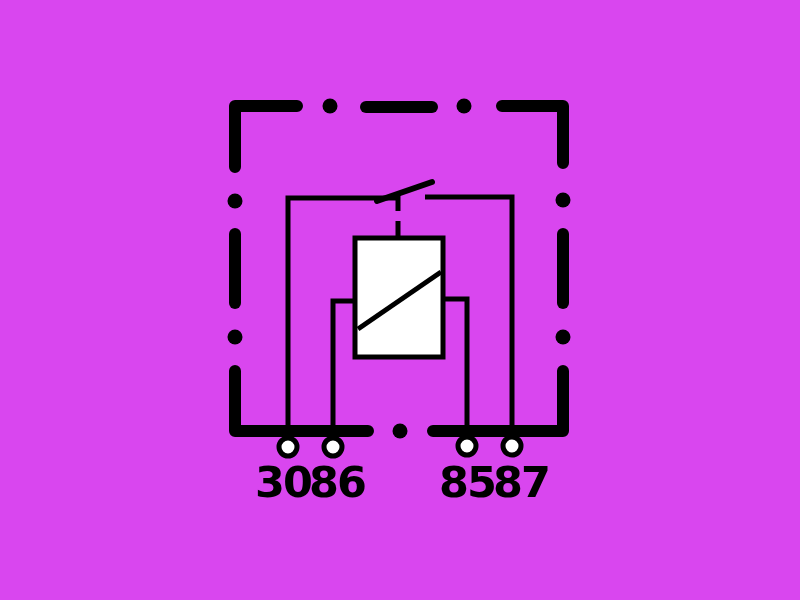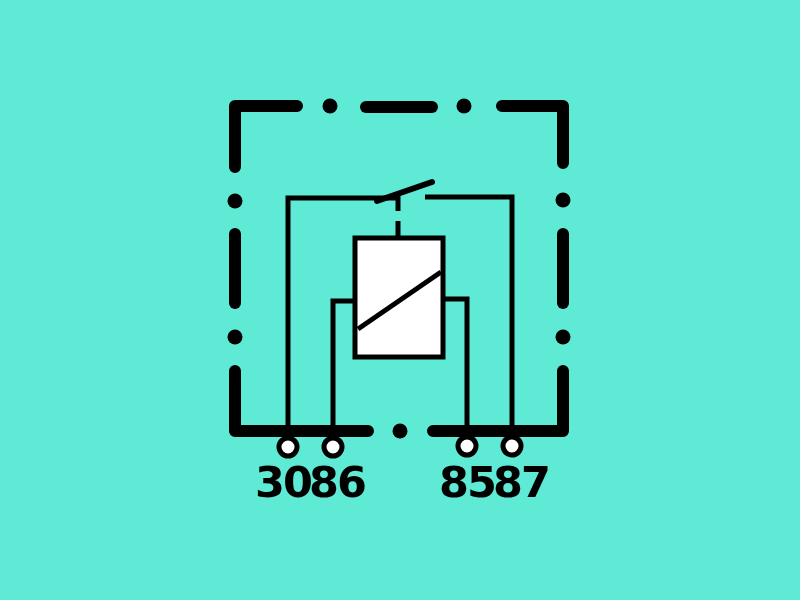--- a/index.html
+++ b/index.html
@@ -8,21 +8,21 @@
     width: 800px;
     height: 600px;
     background: #ffffff;
     overflow: hidden;
     font-family: "DejaVu Sans", "Liberation Sans", sans-serif;
   }
   .stage {
     position: relative;
     width: 800px;
     height: 600px;
-    background: #5eead4;
+    background: #d946ef;
     text-align: center;
   }
   svg { display: block; }
   .terminal-label {
     font-family: "DejaVu Sans", "Liberation Sans", sans-serif;
     font-weight: bold;
     font-size: 43px;
     letter-spacing: -2px;
     fill: #000000;
   }

